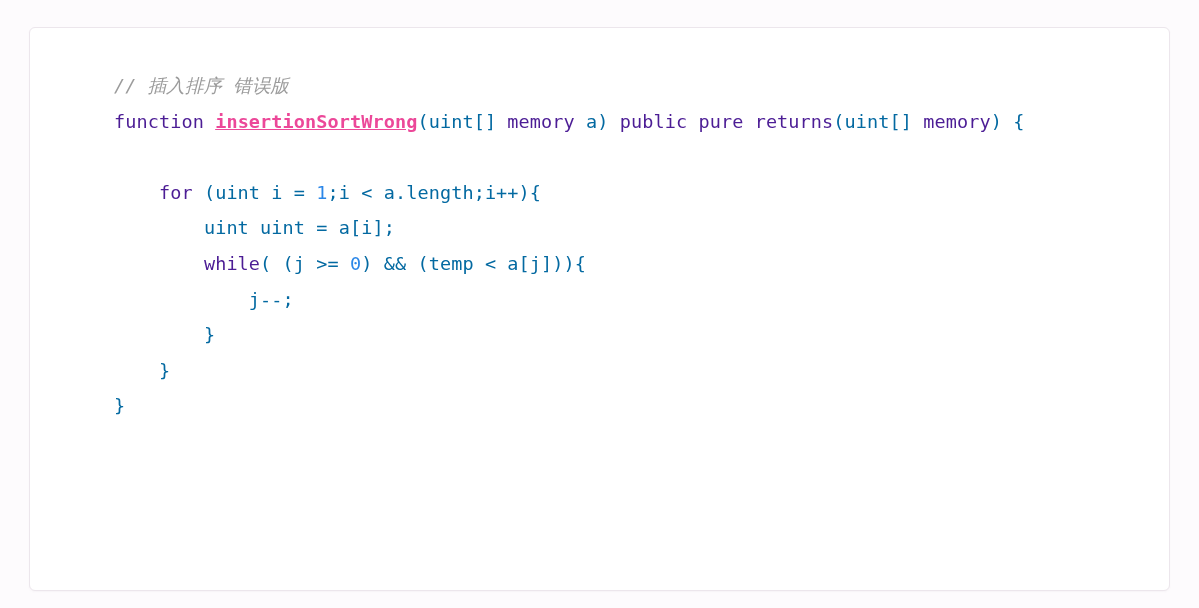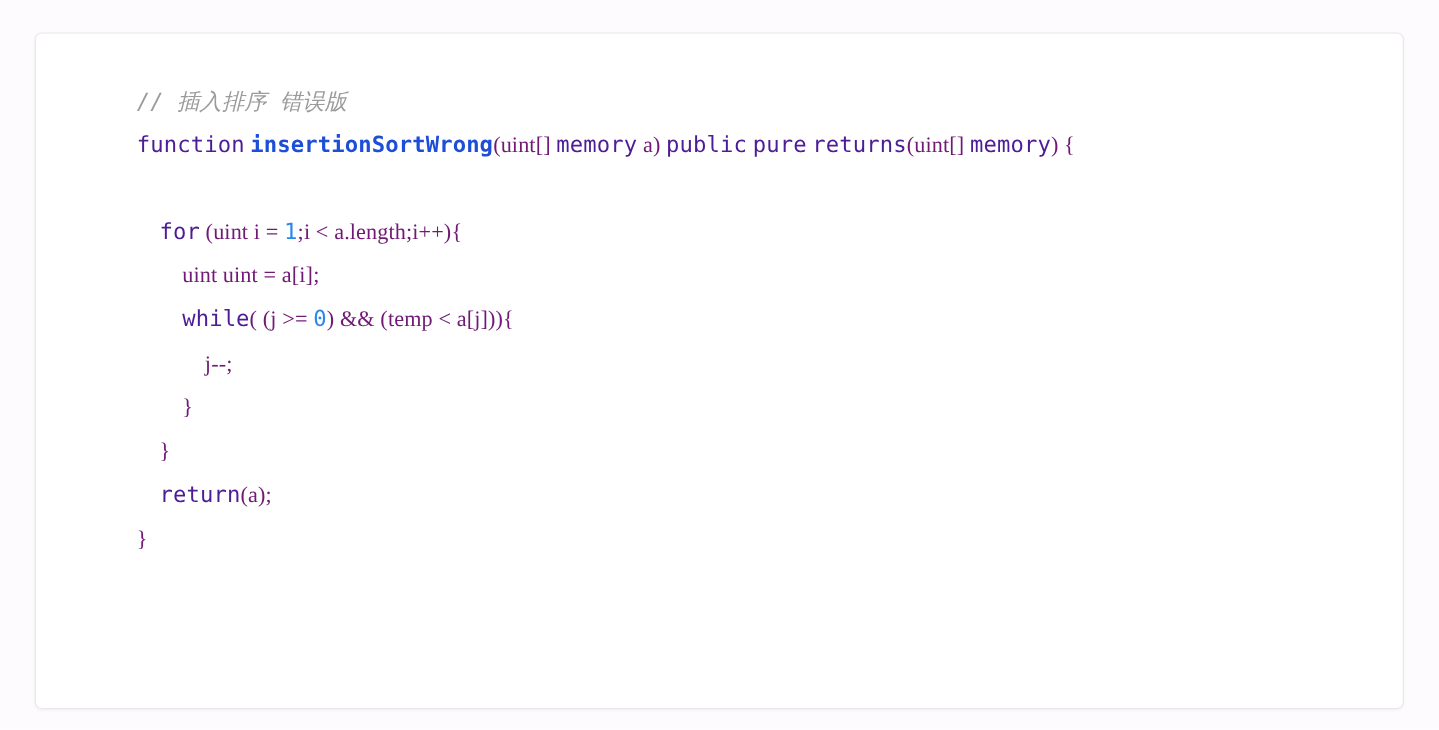--- a/index.html
+++ b/index.html
@@ -44,33 +44,32 @@
   }
 
   .code-line {
     display: block;
     min-height: 35.6px;
   }
 
   
   .tok-comment  { color: #9b9b9b; font-style: italic; margin-top: 33px; }
   .tok-keyword  { color: #4c1d95; }
-  .tok-function { color: #1d4ed8; font-weight: bold; }
+  .tok-function { color: #ec4899; font-weight: bold; text-decoration: underline; }
   .tok-number   { color: #2b87e8; }
-  .tok-plain    { color: #701a75; font-family: Liberation Serif, serif; }
+  .tok-plain    { color: #0369a1; }
 </style>
 </head>
 <body>
 
 <div id="code-card">
   <pre id="code-block"><span class="code-line"><span class="tok-comment">// 插入排序 错误版</span>
 </span><span class="code-line"><span class="tok-keyword">function</span><span class="tok-plain"> </span><span class="tok-function">insertionSortWrong</span><span class="tok-plain">(uint[] </span><span class="tok-keyword">memory</span><span class="tok-plain"> a) </span><span class="tok-keyword">public</span><span class="tok-plain"> </span><span class="tok-keyword">pure</span><span class="tok-plain"> </span><span class="tok-keyword">returns</span><span class="tok-plain">(uint[] </span><span class="tok-keyword">memory</span><span class="tok-plain">) {</span>
 </span><span class="code-line">
 </span><span class="code-line"><span class="tok-plain">    </span><span class="tok-keyword">for</span><span class="tok-plain"> (uint i = </span><span class="tok-number">1</span><span class="tok-plain">;i &lt; a.length;i++){</span>
 </span><span class="code-line"><span class="tok-plain">        uint uint = a[i];</span>
 </span><span class="code-line"><span class="tok-plain">        </span><span class="tok-keyword">while</span><span class="tok-plain">( (j &gt;= </span><span class="tok-number">0</span><span class="tok-plain">) &amp;&amp; (temp &lt; a[j])){</span>
 </span><span class="code-line"><span class="tok-plain">            j--;</span>
 </span><span class="code-line"><span class="tok-plain">        }</span>
 </span><span class="code-line"><span class="tok-plain">    }</span>
-</span><span class="code-line"><span class="tok-plain">    </span><span class="tok-keyword">return</span><span class="tok-plain">(a);</span>
 </span><span class="code-line"><span class="tok-plain">}</span>
 </span></pre>
 </div>
 
 </body></html>

